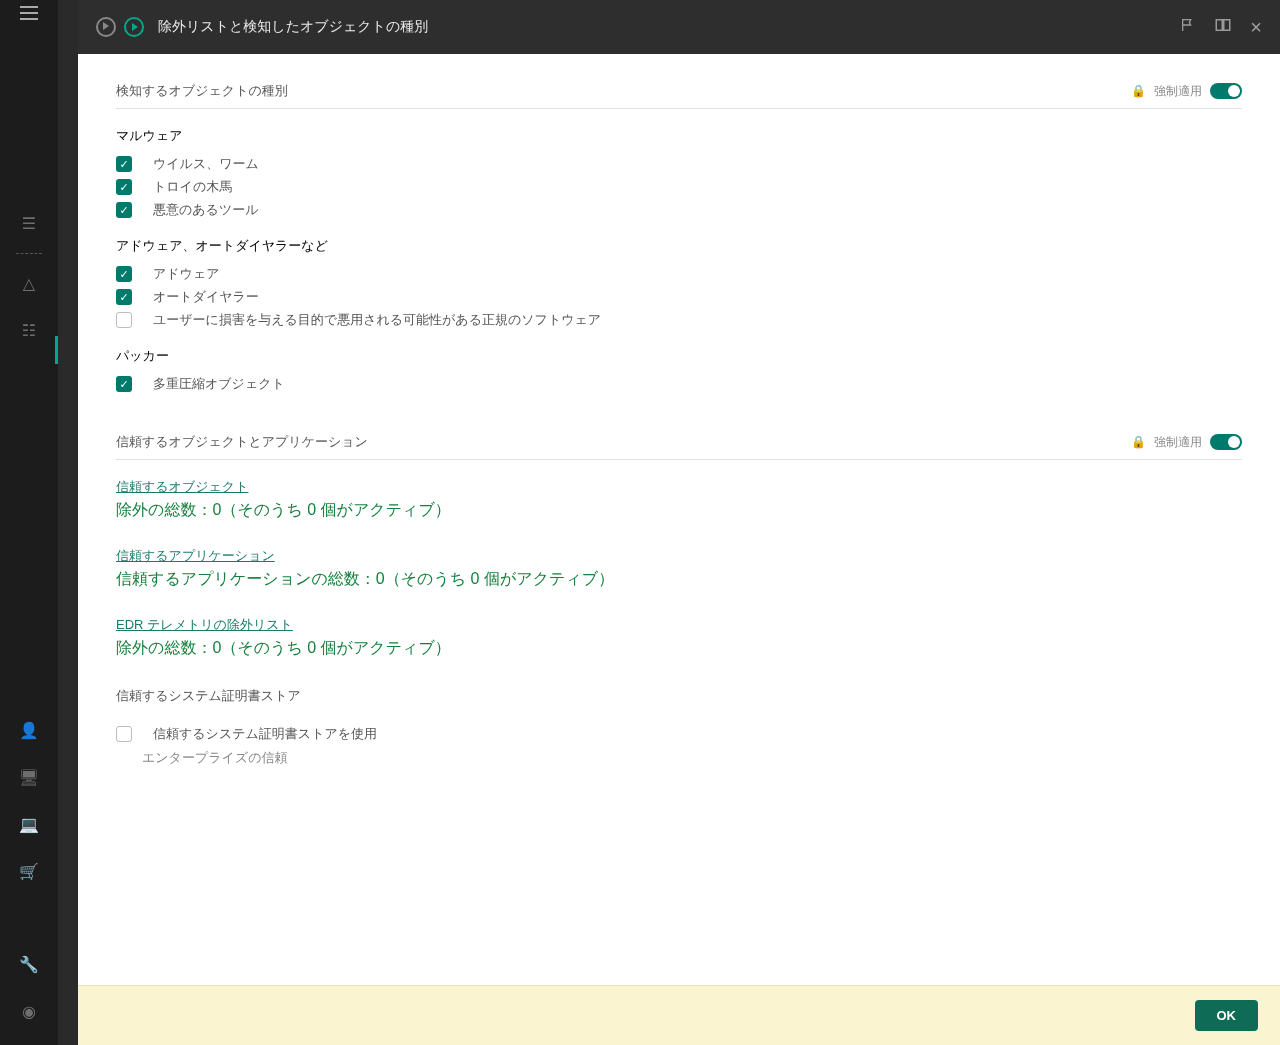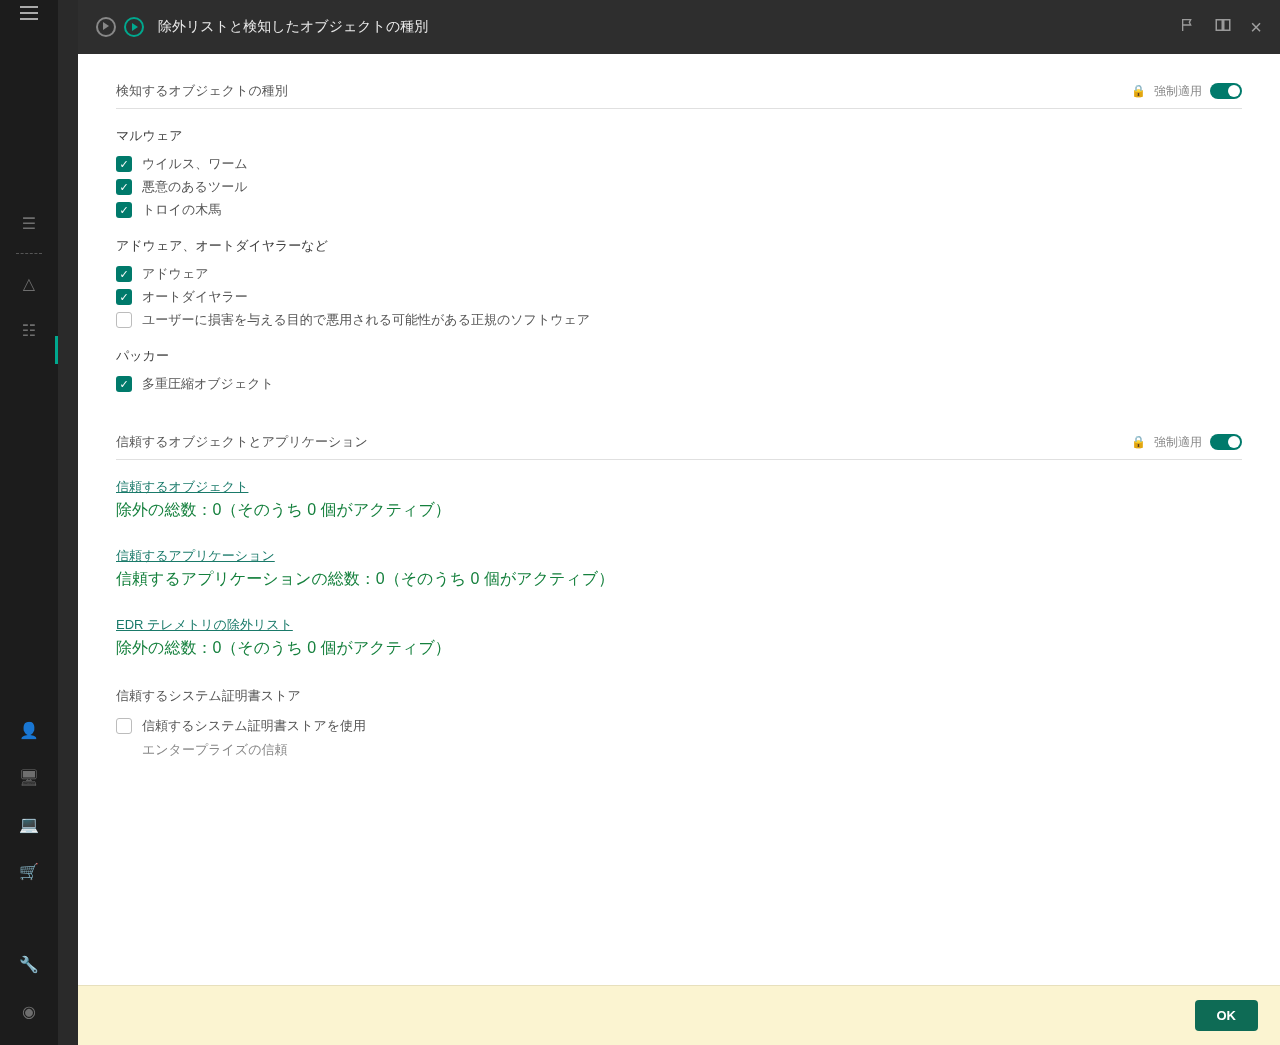--- a/index.html
+++ b/index.html
@@ -155,28 +155,28 @@
   content:"";
   position:absolute;
   right:2px; top:2px;
   width:12px; height:12px;
   background:#fff;
   border-radius:50%;
 }
 
 .group-title {
   font-size: 13px;
-  color: #404040;
+  color: #000000;
   margin: 18px 0 10px 0;
 }
 
 .check-row {
   display: flex;
   align-items: center;
-  gap: 10px;
+  gap: 21px;
   margin: 5px 0;
   font-size: 13px;
   color: #555;
 }
 .checkbox {
   width: 16px; height: 16px;
   border-radius: 3px;
   flex-shrink:0;
   display:flex;
   align-items:center;
@@ -209,21 +209,21 @@
 }
 .link-sub {
   font-size: 16px;
   color: #15803d;
 }
 
 .cert-title {
   font-size: 13px;
   color: #555;
   margin-top: 28px;
-  margin-bottom: 12px;
+  margin-bottom: 20px;
 }
 .cert-sub {
   font-size: 13px;
   color: #888;
   margin-left: 26px;
   margin-top: 6px;
 }
 
 
 .modal-footer {
@@ -309,25 +309,25 @@
       </div>
     </div>
 
     <div class="group-title">マルウェア</div>
     <div class="check-row">
       <div class="checkbox checked"></div>
       <span>ウイルス、ワーム</span>
     </div>
     <div class="check-row">
       <div class="checkbox checked"></div>
+      <span>トロイの木馬</span>
+    </div>
+    <div class="check-row">
+      <div class="checkbox checked"></div>
       <span>悪意のあるツール</span>
-    </div>
-    <div class="check-row">
-      <div class="checkbox checked"></div>
-      <span>トロイの木馬</span>
     </div>
 
     <div class="group-title">アドウェア、オートダイヤラーなど</div>
     <div class="check-row">
       <div class="checkbox checked"></div>
       <span>アドウェア</span>
     </div>
     <div class="check-row">
       <div class="checkbox checked"></div>
       <span>オートダイヤラー</span>

